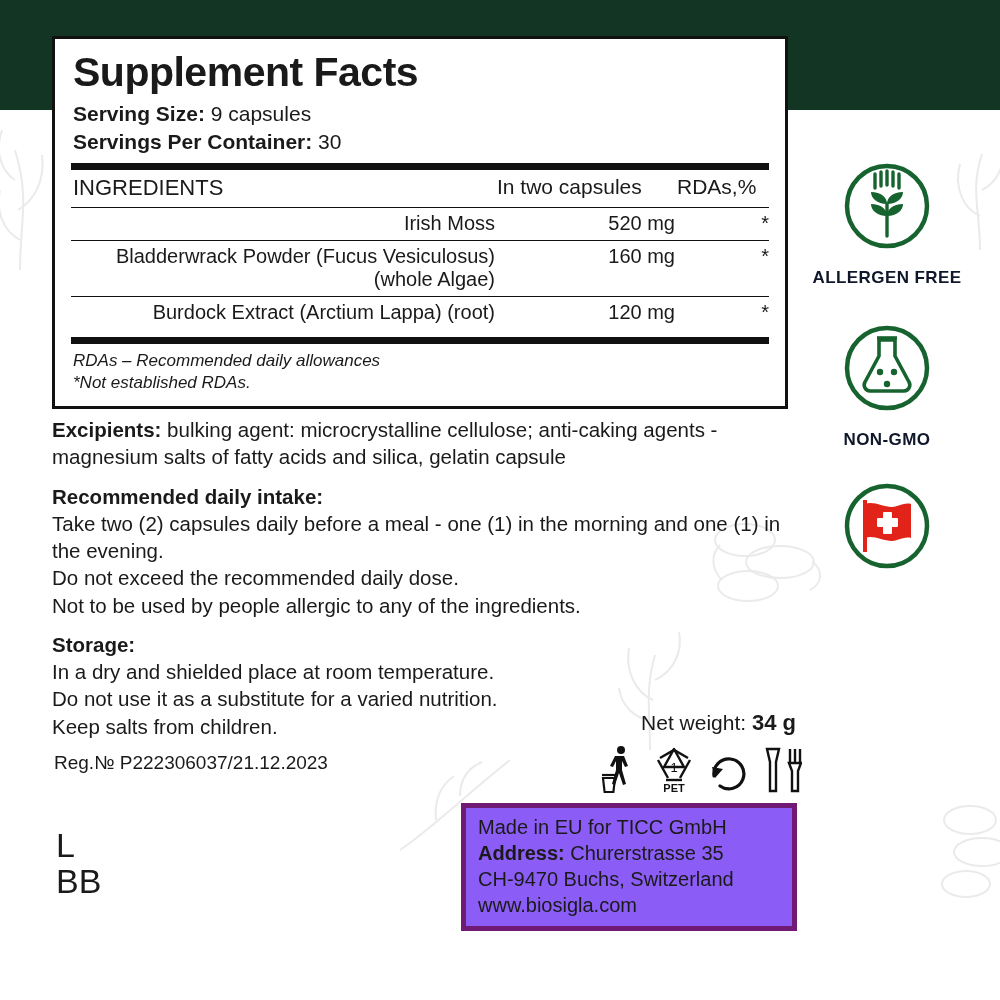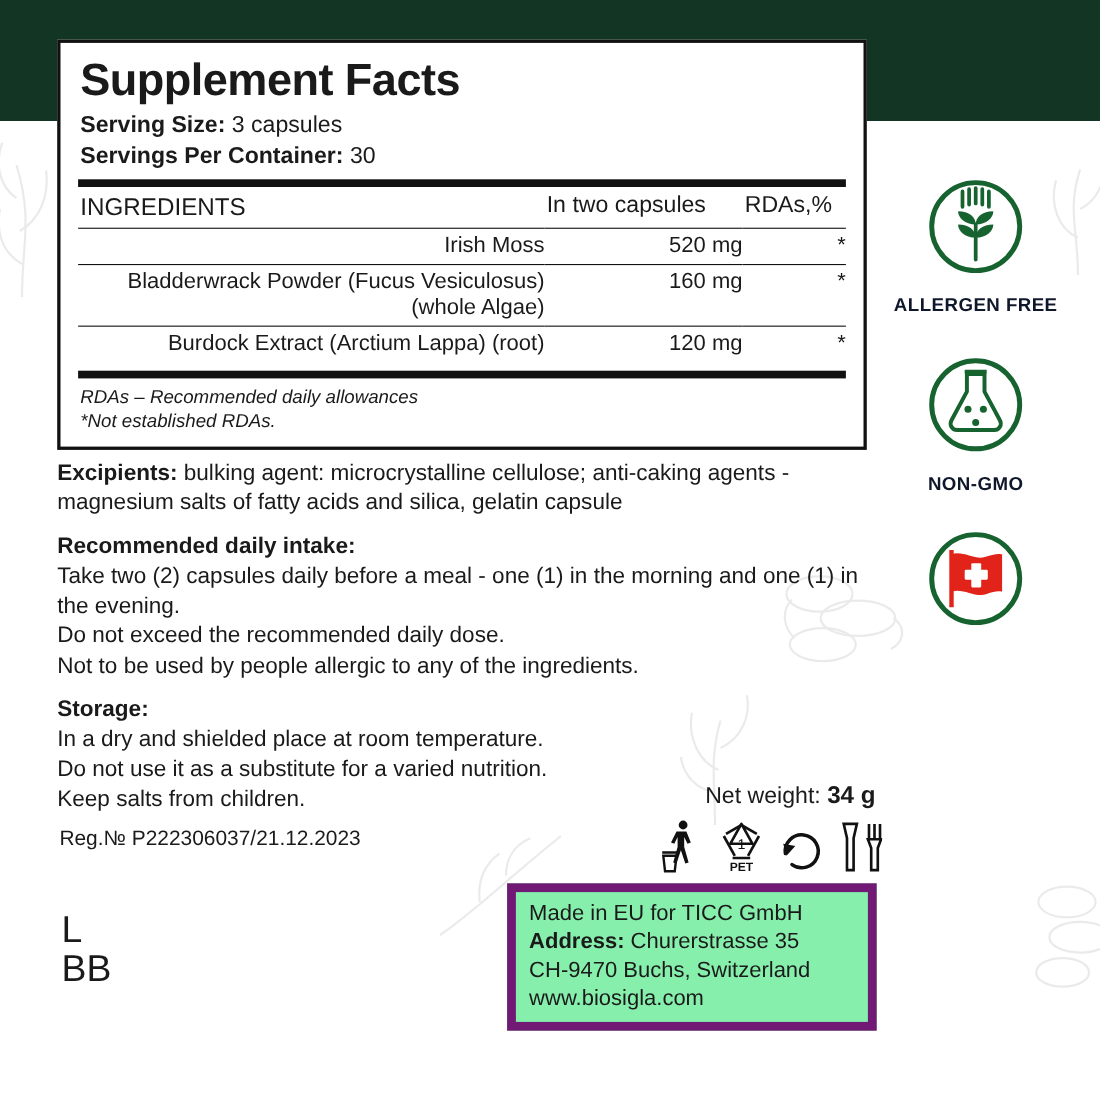--- a/index.html
+++ b/index.html
@@ -140,26 +140,26 @@
     align-items: flex-end;
     gap: 12px;
   }
 
   
   .maker-box {
     position: absolute;
     left: 461px;
     top: 803px;
     width: 336px;
-    border: 8px solid #701a75;
+    border: 5px solid #701a75;
     box-sizing: border-box;
     padding: 6px 10px 8px 12px;
     font-size: 20px;
     line-height: 1.3;
-    background: #86efac;
+    background: #8b5cf6;
   }
 
   
   .lot {
     position: absolute;
     left: 56px;
     top: 828px;
     font-size: 34px;
     line-height: 1.05;
     color: #1a1a1a;
@@ -241,21 +241,21 @@
       <ellipse cx="52" cy="62" rx="28" ry="14"></ellipse>
       <ellipse cx="36" cy="94" rx="24" ry="13"></ellipse>
     </g>
   </svg>
 
   <div class="facts-panel">
     <div class="facts-title">Supplement Facts</div>
 
     <div class="serving-line">
       <b>Serving Size:</b>
-      <span>3 capsules</span>
+      <span>9 capsules</span>
     </div>
     <div class="serving-line">
       <b>Servings Per Container:</b>
       <span>30</span>
     </div>
 
     <div class="rule-thick"></div>
 
     <table class="facts">
       <tbody>

